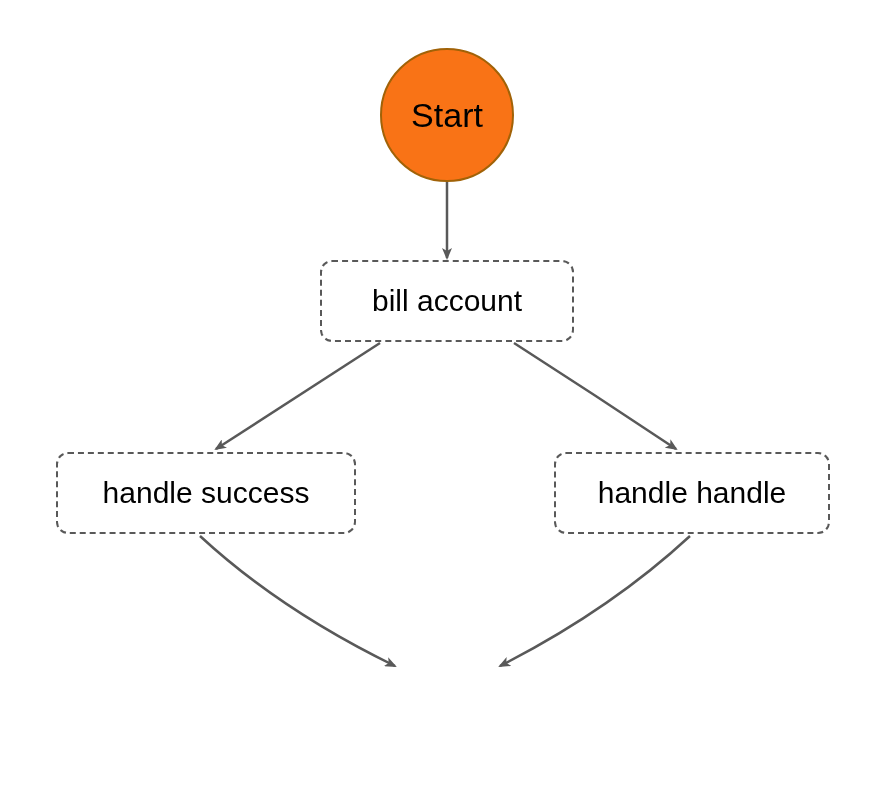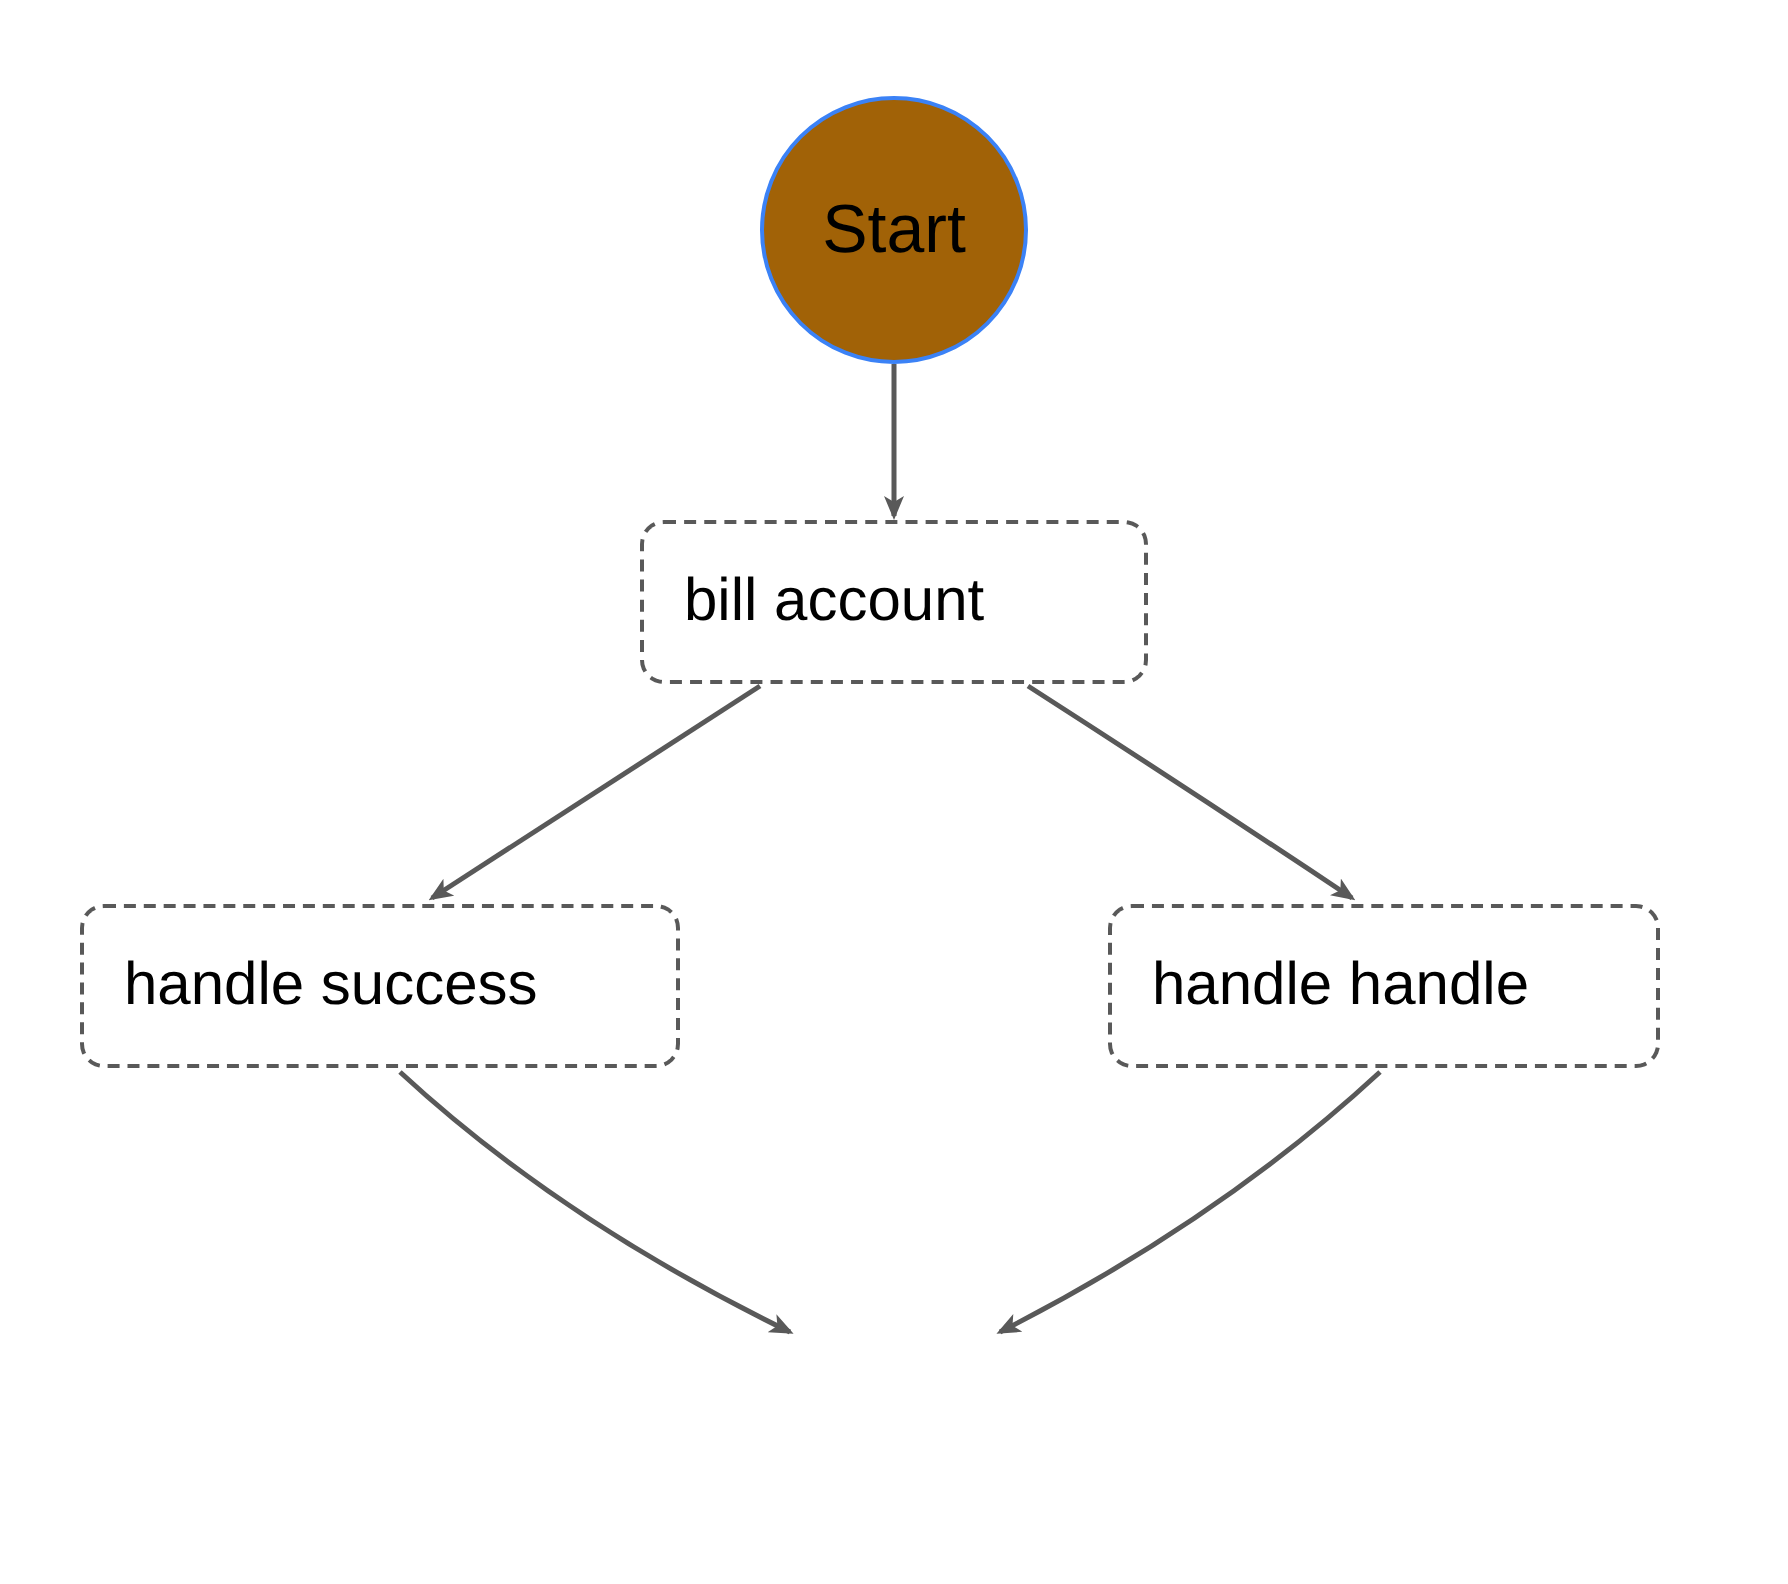--- a/index.html
+++ b/index.html
@@ -15,36 +15,36 @@
       position: relative;
     }
     .canvas {
       position: relative;
       width: 100%;
       height: 100%;
     }
     .circle-node {
       position: absolute;
       border-radius: 50%;
-      background: #a16207;
-      border: 2px solid #3b82f6;
+      background: #f97316;
+      border: 2px solid #a16207;
       display: flex;
       align-items: center;
       justify-content: center;
       font-size: 34px;
       color: #000000;
     }
     .rect-node {
       position: absolute;
       border: 2px dashed #595959;
       border-radius: 12px;
       background: #ffffff;
       display: flex;
       align-items: center;
-      justify-content: flex-start;
+      justify-content: center;
       font-size: 30px;
       color: #000000;
       padding: 0 20px;
     }
     svg.edges {
       position: absolute;
       top: 0;
       left: 0;
       width: 894px;
       height: 792px;
@@ -75,21 +75,21 @@
   </svg>
 
   <div class="circle-node" style="left:380px; top:48px; width:134px; height:134px;">
     <span>Start</span>
   </div>
 
   <div class="rect-node" style="left:320px; top:260px; width:254px; height:82px;">
     <span>bill account</span>
   </div>
 
-  <div class="rect-node" style="left:40px; top:452px; width:300px; height:82px;">
+  <div class="rect-node" style="left:56px; top:452px; width:300px; height:82px;">
     <span>handle success</span>
   </div>
 
   <div class="rect-node" style="left:554px; top:452px; width:276px; height:82px;">
     <span>handle handle</span>
   </div>
 
 
 </div>
 

